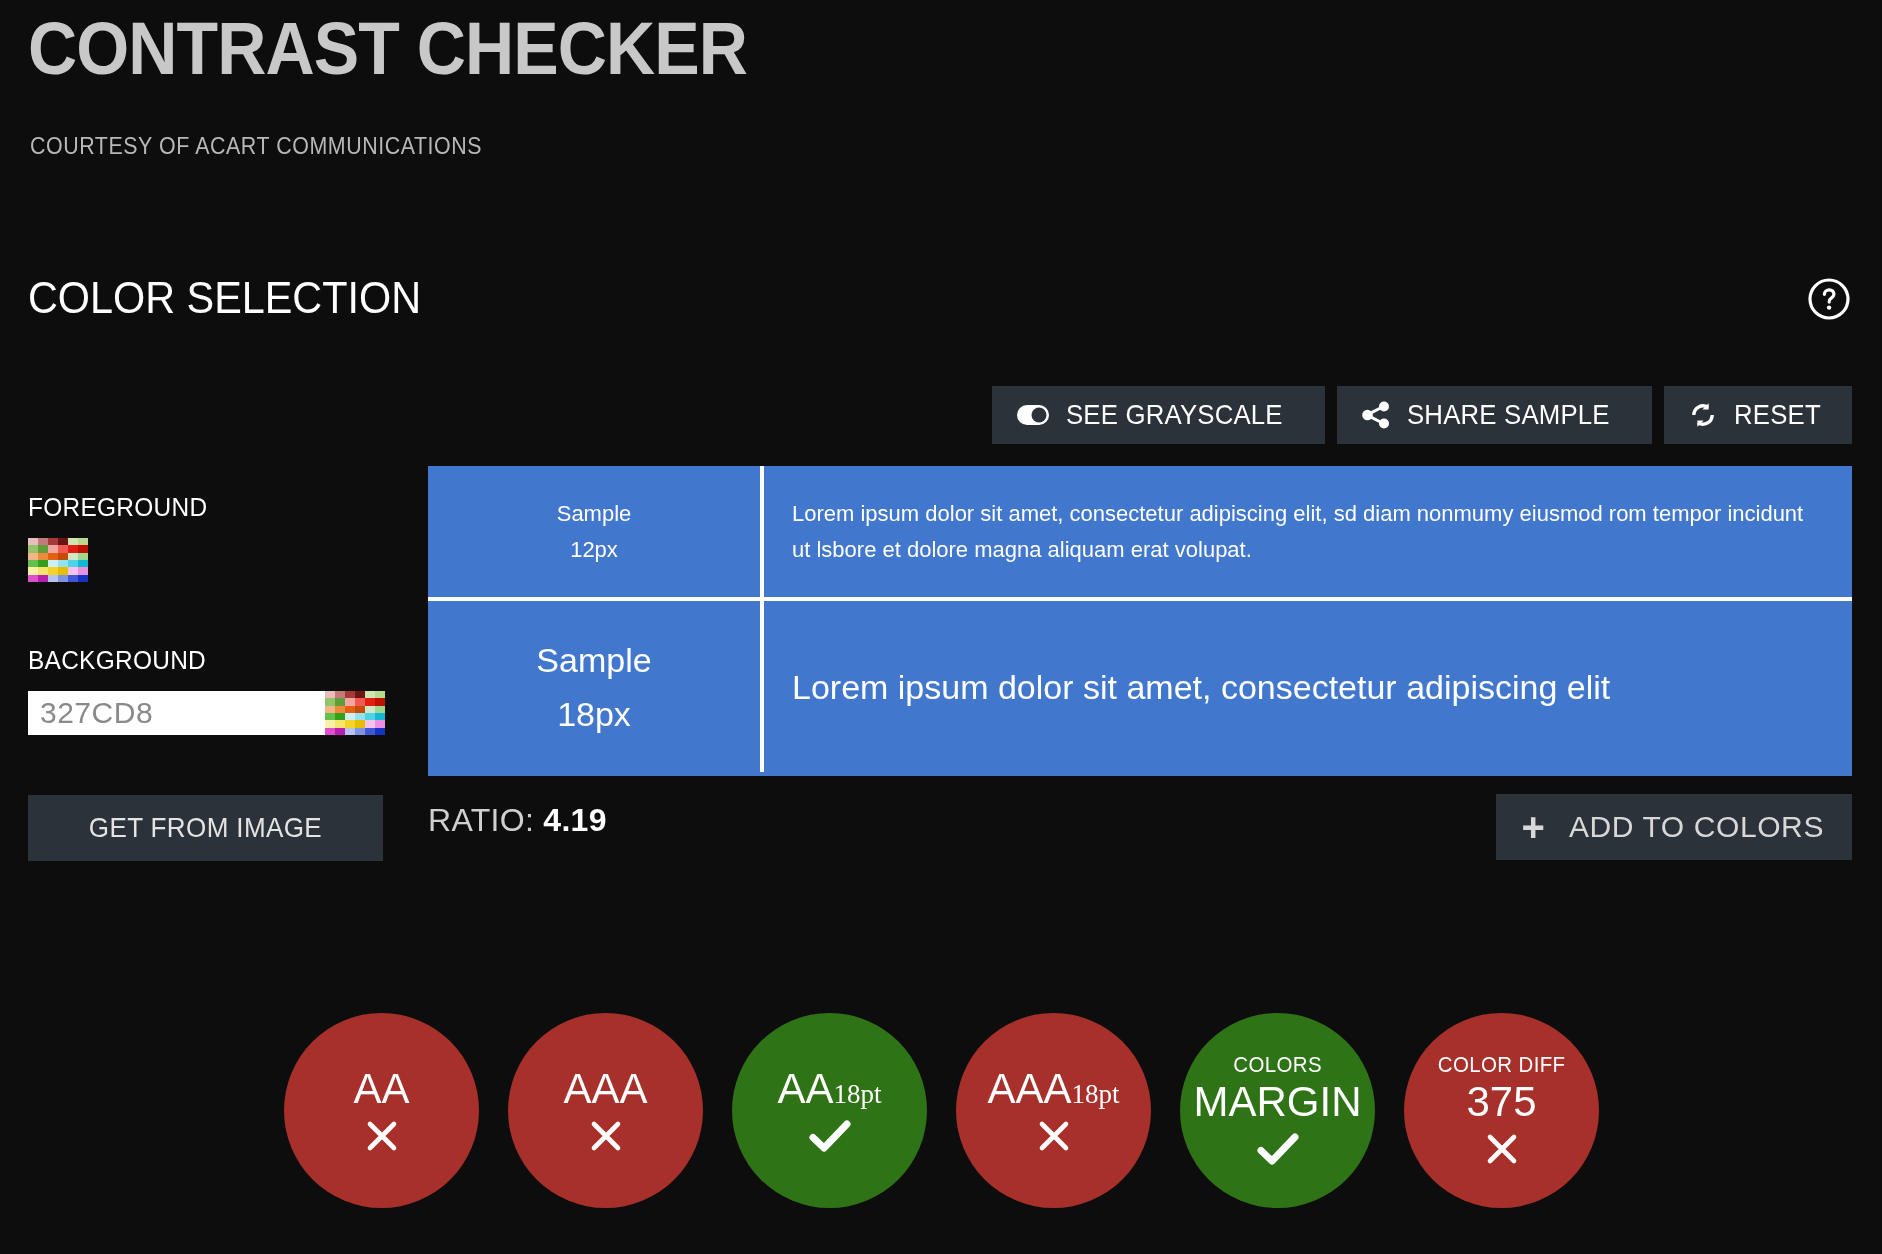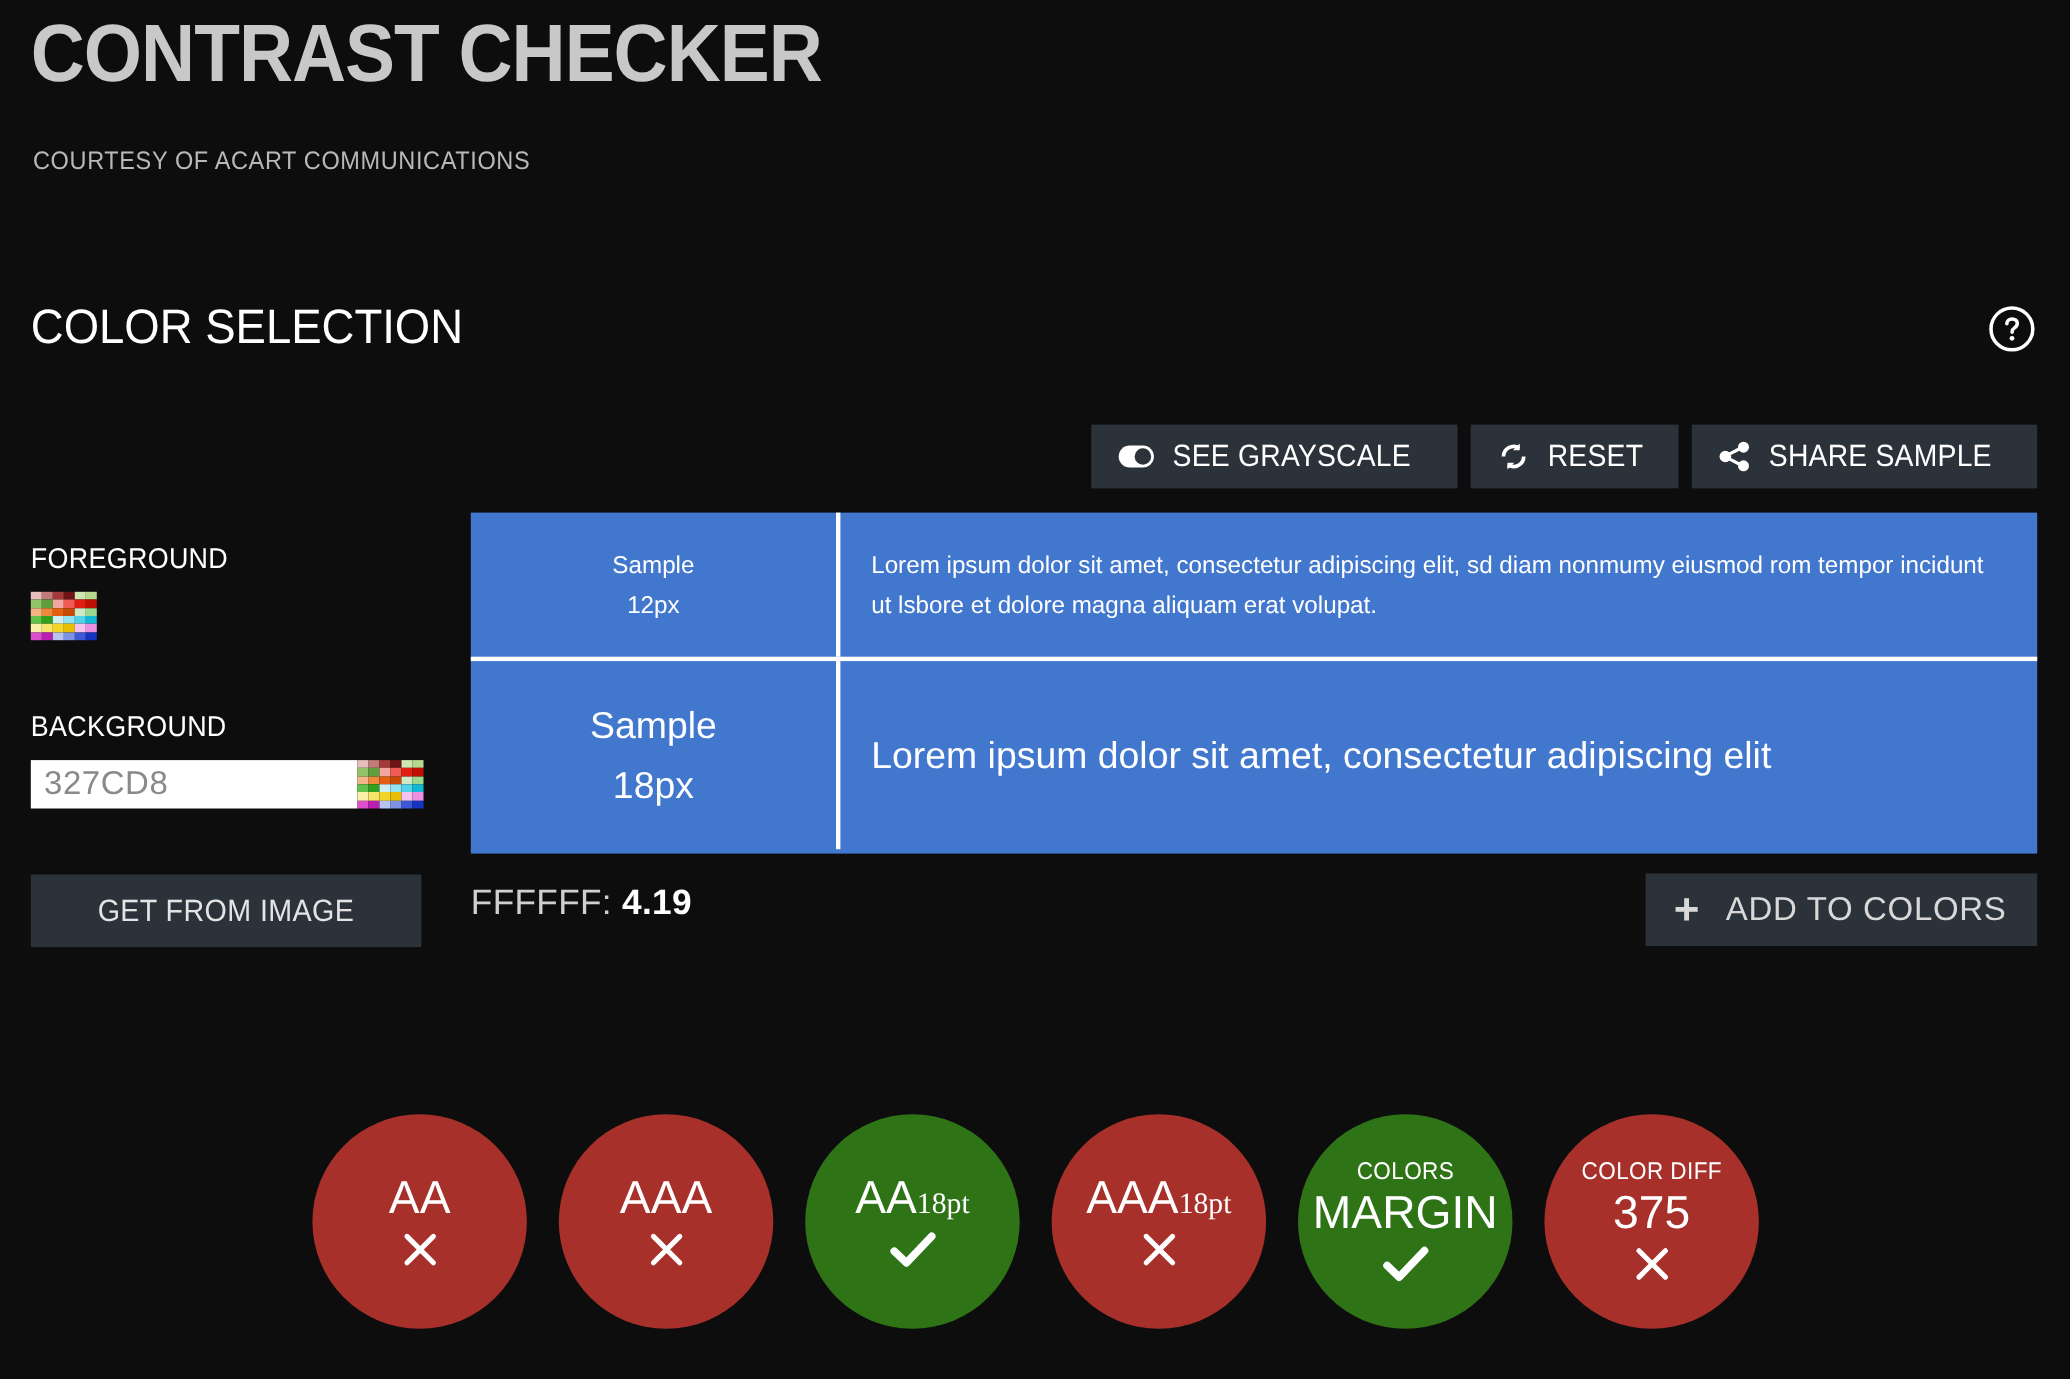--- a/index.html
+++ b/index.html
@@ -332,39 +332,39 @@
           <rect x="1" y="1" width="32" height="20" rx="10" fill="#ffffff"></rect>
           <circle cx="23" cy="11" r="7.5" fill="#2c323a"></circle>
         </svg>
       </span>
       <span class="lbl">SEE GRAYSCALE</span>
     </button>
 
     <button class="tb-btn">
       <span class="tb-icon">
         <svg width="30" height="30" viewBox="0 0 30 30">
+          <circle cx="23" cy="6.5" r="5" fill="#ffffff"></circle>
+          <circle cx="23" cy="23.5" r="5" fill="#ffffff"></circle>
+          <circle cx="6.5" cy="15" r="5.3" fill="#ffffff"></circle>
+          <path d="M10.5 12.6 19.5 8M10.5 17.4 19.5 22" stroke="#ffffff" stroke-width="3"></path>
+        </svg>
+      </span>
+      <span class="lbl">SHARE SAMPLE</span>
+    </button>
+
+    <button class="tb-btn">
+      <span class="tb-icon">
+        <svg width="30" height="30" viewBox="0 0 30 30">
           <path d="M24.2 15a9.2 9.2 0 0 1-14.3 7.6" stroke="#ffffff" stroke-width="3.4" fill="none" stroke-linecap="butt"></path>
           <path d="M5.8 15A9.2 9.2 0 0 1 20.1 7.4" stroke="#ffffff" stroke-width="3.4" fill="none" stroke-linecap="butt"></path>
           <path d="M20.6 3.2 20.6 9.4 14.4 9.4Z" fill="#ffffff"></path>
           <path d="M9.4 26.8 9.4 20.6 15.6 20.6Z" fill="#ffffff"></path>
         </svg>
       </span>
       <span class="lbl">RESET</span>
-    </button>
-
-    <button class="tb-btn">
-      <span class="tb-icon">
-        <svg width="30" height="30" viewBox="0 0 30 30">
-          <circle cx="23" cy="6.5" r="5" fill="#ffffff"></circle>
-          <circle cx="23" cy="23.5" r="5" fill="#ffffff"></circle>
-          <circle cx="6.5" cy="15" r="5.3" fill="#ffffff"></circle>
-          <path d="M10.5 12.6 19.5 8M10.5 17.4 19.5 22" stroke="#ffffff" stroke-width="3"></path>
-        </svg>
-      </span>
-      <span class="lbl">SHARE SAMPLE</span>
     </button>
 
   </div>
 
   <div class="field-label label-fg">FOREGROUND</div>
   <div class="color-row row-fg">
     <span class="swatch-grid">
         <i style="background: rgb(232, 189, 189);"></i>
         <i style="background: rgb(194, 122, 122);"></i>
         <i style="background: rgb(164, 59, 59);"></i>
@@ -489,21 +489,21 @@
       <div class="sample-label">
         <div class="lbl-18">Sample</div>
         <div class="lbl-18">18px</div>
       </div>
       <div class="sample-body txt-18">Lorem ipsum dolor sit amet, consectetur adipiscing elit</div>
     </div>
 
   </div>
 
   <div class="ratio">
-    <span>FFFFFF:</span>
+    <span>RATIO:</span>
     <b>4.19</b>
   </div>
 
   <button class="add-history">
     <span class="plus">+</span>
     <span class="lbl">ADD TO COLORS</span>
   </button>
 
   <div class="badges">
       <div class="badge fail">

